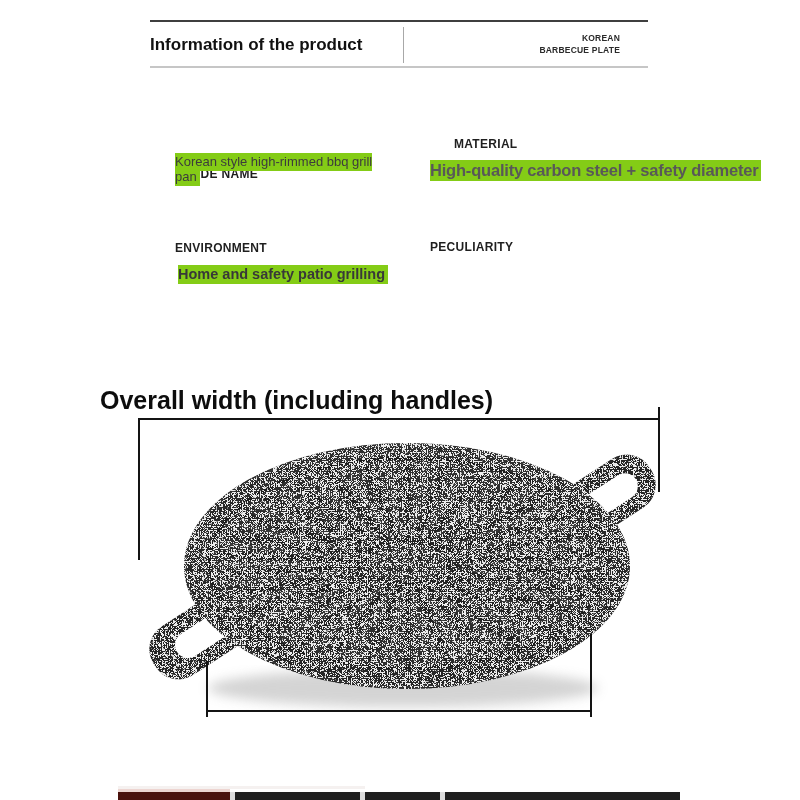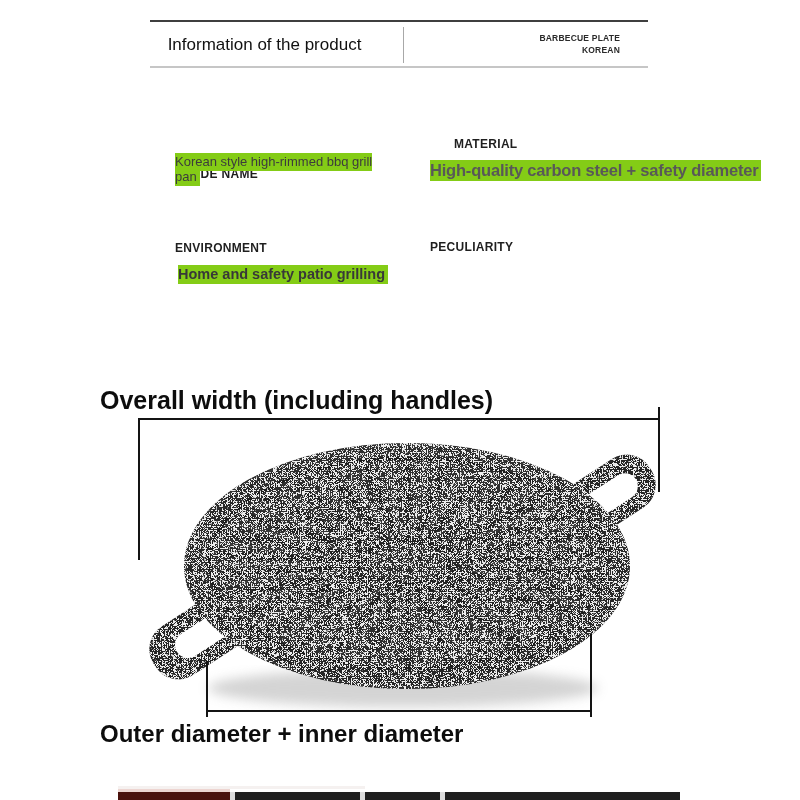--- a/index.html
+++ b/index.html
@@ -4,22 +4,22 @@
 <style>
   html,body{margin:0;padding:0;background:#ffffff;}
   .page{position:relative;width:800px;height:800px;background:#ffffff;overflow:hidden;
         font-family:"Liberation Sans",sans-serif;}
   .abs{position:absolute;}
 
   
   .rule{position:absolute;left:150px;width:498px;height:0;}
   .rule-top{top:20px;border-top:2px solid #3f3f3f;}
   .rule-bottom{top:66px;border-top:2px solid #c6c6c6;}
-  .header-title{position:absolute;left:138px;top:27px;width:253px;height:36px;
-        line-height:36px;text-align:center;font-size:17px;font-weight:400;color:#111;}
+  .header-title{position:absolute;left:150px;top:27px;width:253px;height:36px;
+        line-height:36px;text-align:left;font-size:17px;font-weight:700;color:#111;}
   .header-divider{position:absolute;left:403px;top:27px;width:1px;height:36px;background:#a8a8a8;}
   .header-badge{position:absolute;left:403px;top:32px;width:217px;text-align:right;
         font-size:8.5px;font-weight:700;color:#2a2a2a;line-height:12px;letter-spacing:.2px;}
 
   
   .spec-label{position:absolute;font-size:12px;font-weight:700;color:#1f1f1f;letter-spacing:.3px;}
   .spec-value{position:absolute;color:#3a3a3a;}
   .val-bg{background:#84cc16;padding:1px 3px 2px 0;}
   .v-trade{left:175px;top:155px;width:205px;font-size:13px;line-height:14.5px;color:#3c3c3c;}
   .v-material{left:430px;top:161px;width:360px;font-size:16.5px;font-weight:700;color:#585858;
@@ -43,22 +43,22 @@
 </style>
 </head>
 <body>
 
 <div class="page">
 
   <div class="rule rule-top"></div>
   <div class="header-title">Information of the product</div>
   <div class="header-divider"></div>
   <div class="header-badge">
+    <div>KOREAN</div>
     <div>BARBECUE PLATE</div>
-    <div>KOREAN</div>
   </div>
   <div class="rule rule-bottom"></div>
 
   <div class="spec-label" style="left:175px;top:131px;margin-top:36px;">TRADE NAME</div>
   <div class="spec-value v-trade">
     <span class="val-bg">Korean style high-rimmed bbq grill pan</span>
   </div>
 
   <div class="spec-label" style="left:454px;top:137px;">MATERIAL</div>
   <div class="spec-value v-material">
@@ -185,21 +185,20 @@
   </svg>
 
   <div class="dim" style="left:139px;top:418px;width:521px;height:2px;"></div>
   <div class="dim" style="left:138px;top:418px;width:2px;height:142px;"></div>
   <div class="dim" style="left:658px;top:407px;width:2px;height:85px;"></div>
 
   <div class="dim" style="left:207px;top:710px;width:385px;height:2px;"></div>
   <div class="dim" style="left:206px;top:661px;width:2px;height:56px;"></div>
   <div class="dim" style="left:590px;top:634px;width:2px;height:83px;"></div>
 
-  <div class="caption caption-bottom">Outer diameter + inner diameter</div>
 
   <div class="bar-glow-gray"></div>
   <div class="bar-glow-pink"></div>
   <div class="bottom-bar">
     <div class="seg" style="left:0;width:112px;background:#4a120d;"></div>
     <div class="seg" style="left:117px;width:125px;background:#1f1f1f;"></div>
     <div class="seg" style="left:247px;width:75px;background:#1f1f1f;"></div>
     <div class="seg" style="left:327px;width:235px;background:#1f1f1f;"></div>
   </div>
 

